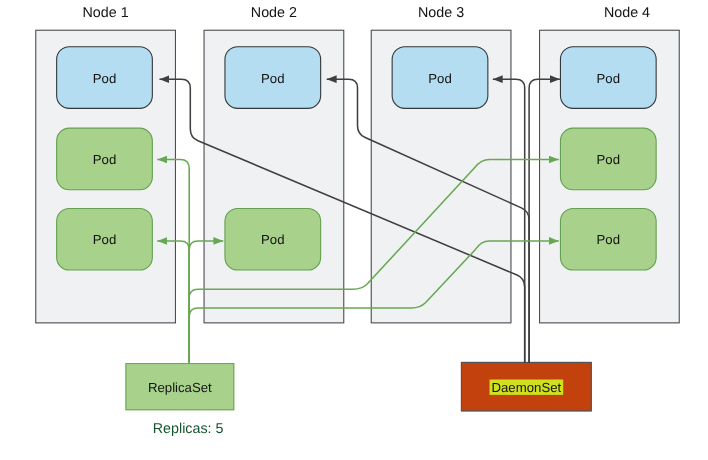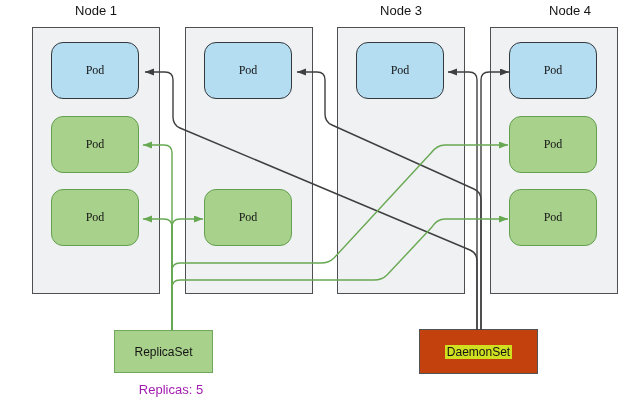--- a/index.html
+++ b/index.html
@@ -11,47 +11,48 @@
     position:absolute; width:128px; height:267px;
     background:#f0f1f3; border:1.5px solid #4d4f52; box-sizing:border-box;
   }
   .node-label {
     position:absolute; width:128px; top:3px; text-align:center;
     font-size:13px; color:#141414;
   }
   .pod {
     position:absolute; left:18px; width:88px; height:57px; box-sizing:border-box;
     border-radius:12px; display:flex; align-items:center; justify-content:center;
-    font-size:12px; color:#141414;font-family:Liberation Serif, serif;
+    font-size:12px; color:#141414;
   }
   .pod.blue  { background:#b4ddf1; border:1.5px solid #33383c; }
   .pod.green { background:#a8d18c; border:1.5px solid #64a050; }
   .slot0 { top:14px; } .slot1 { top:88px; } .slot2 { top:161px; }
   .ctrl {
     position:absolute; box-sizing:border-box; display:flex;
     align-items:center; justify-content:center; font-size:12px; color:#141414;
   }
   .replicaset { left:114px; top:330px; width:99px;  height:43px;
     background:#a8d18c; border:1.5px solid #6fa85a; }
   .daemonset  { left:419px; top:329px; width:119px; height:45px;
     background:#c2410c; border:1.8px solid #515456; }
   .hl { background:#d0df20; padding:0 2px; }
   .caption {
-    position:absolute; text-align:center; font-size:13px; color:#a21caf; line-height:16px;
+    position:absolute; text-align:center; font-size:13px; color:#14532d; line-height:16px;
   }
   .caption-replicas  { left:111px; top:382px; width:120px; }
   .caption-daemonset { left:414px; top:382px; width:130px; }
   svg.edges { position:absolute; left:0; top:0; pointer-events:none; }
 </style>
 </head>
 <body>
 
 <div class="stage">
 
   <div class="node-label" style="left:32px">Node 1</div>
+  <div class="node-label" style="left:185px">Node 2</div>
   <div class="node-label" style="left:337px">Node 3</div>
   <div class="node-label" style="left:506px">Node 4</div>
 
   <div class="node" style="left:32px; top:27px">
     <div class="pod blue  slot0">Pod</div>
     <div class="pod green slot1">Pod</div>
     <div class="pod green slot2">Pod</div>
   </div>
 
   <div class="node" style="left:185px; top:27px">

